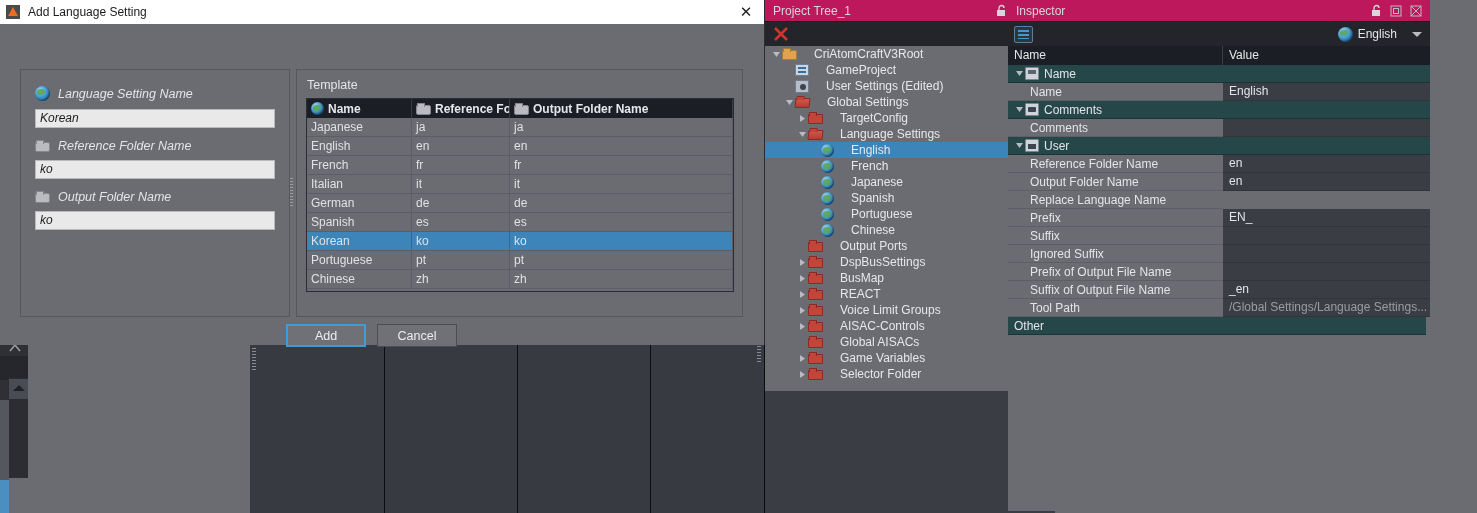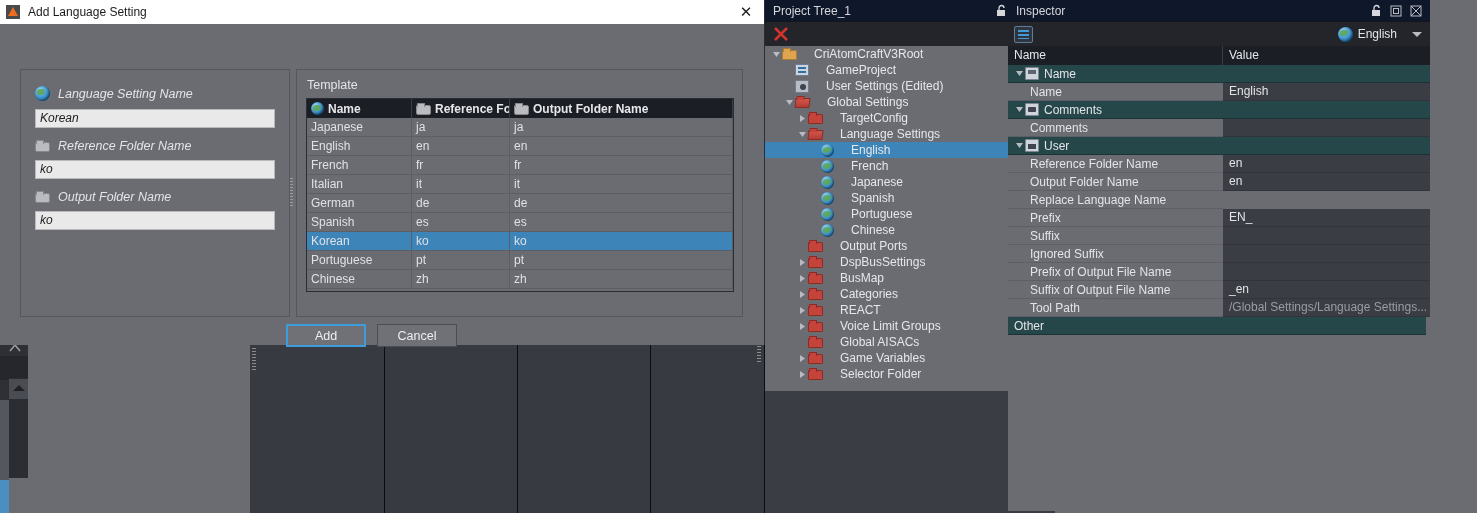--- a/index.html
+++ b/index.html
@@ -83,21 +83,21 @@
   .splitter { position:absolute; left:288px; top:45px; width:7px; height:248px; display:flex; align-items:center; justify-content:center; }
   .splitter .dots { width:3px; height:30px; background:repeating-linear-gradient(to bottom,#9a9ca2 0 1px, transparent 1px 3px); }
 
   .btnrow { position:absolute; left:0; top:300px; width:743px; display:flex; justify-content:center; gap:11px; }
   .btn { width:80px; height:23px; background:#6f7176; border:1px solid #4b4d53;
     color:#eceef1; font-size:12.5px; display:flex; align-items:center; justify-content:center; }
   .btn.primary { border:2px solid #3e9bdc; }
 
   
   #tree-panel { position:absolute; left:765px; top:0; width:290px; height:513px; background:#3b3d44; }
-  .pane-title { height:21px; background:#0f172a; display:flex; align-items:center; padding:0 4px 0 8px; color:#d6d7db; font-size:12px; }
+  .pane-title { height:21px; background:#be185d; display:flex; align-items:center; padding:0 4px 0 8px; color:#d6d7db; font-size:12px; }
   .pane-title .spacer { flex:1; }
   .pane-icon { width:20px; height:18px; display:flex; align-items:center; justify-content:center; }
   .pane-tools { height:25px; background:#23252b; border-top:1px solid #14161b; display:flex; align-items:center; padding:0 6px; }
   .tree { background:#6a6c72; height:345px; overflow:hidden; }
   .tnode { height:16px; display:flex; align-items:center; font-size:12px; color:#e6e7ea; padding-right:4px; white-space:nowrap; }
   .tnode.sel { background:#3d85b9; }
   .twist { width:11px; height:16px; display:flex; align-items:center; justify-content:center; flex:none; }
   .twist svg { display:block; }
   .redfold { width:15px; height:12px; flex:none; position:relative; }
   .redfold i { position:absolute; left:0; top:2px; width:15px; height:10px; background:#c2443b; border:1px solid #8d2a24; border-radius:1px;}
@@ -468,45 +468,45 @@
       <div class="tnode">
         <span style="display:inline-block;width:32px;flex:none"></span>
         <span class="twist">
           <svg width="9" height="9" viewBox="0 0 9 9">
             <path d="M2 1 L7 4.5 L2 8 Z" fill="#b9bbc0"></path>
           </svg>
         </span>
         <span class="redfold">
           <i></i>
         </span>
-        <span class="tlabel2">Categories</span>
-      </div>
-      <div class="tnode">
-        <span style="display:inline-block;width:32px;flex:none"></span>
-        <span class="twist">
-          <svg width="9" height="9" viewBox="0 0 9 9">
-            <path d="M2 1 L7 4.5 L2 8 Z" fill="#b9bbc0"></path>
-          </svg>
-        </span>
-        <span class="redfold">
-          <i></i>
-        </span>
         <span class="tlabel2">REACT</span>
       </div>
       <div class="tnode">
         <span style="display:inline-block;width:32px;flex:none"></span>
         <span class="twist">
           <svg width="9" height="9" viewBox="0 0 9 9">
             <path d="M2 1 L7 4.5 L2 8 Z" fill="#b9bbc0"></path>
           </svg>
         </span>
         <span class="redfold">
           <i></i>
         </span>
         <span class="tlabel2">Voice Limit Groups</span>
+      </div>
+      <div class="tnode">
+        <span style="display:inline-block;width:32px;flex:none"></span>
+        <span class="twist">
+          <svg width="9" height="9" viewBox="0 0 9 9">
+            <path d="M2 1 L7 4.5 L2 8 Z" fill="#b9bbc0"></path>
+          </svg>
+        </span>
+        <span class="redfold">
+          <i></i>
+        </span>
+        <span class="tlabel2">AISAC-Controls</span>
       </div>
       <div class="tnode">
         <span style="display:inline-block;width:32px;flex:none"></span>
         <span class="twist"></span>
         <span class="redfold">
           <i></i>
         </span>
         <span class="tlabel2">Global AISACs</span>
       </div>
       <div class="tnode">

